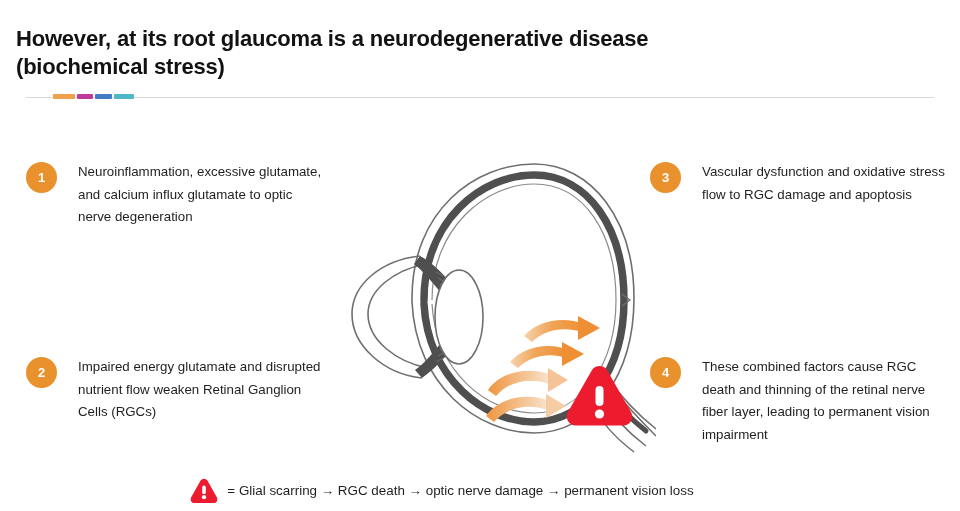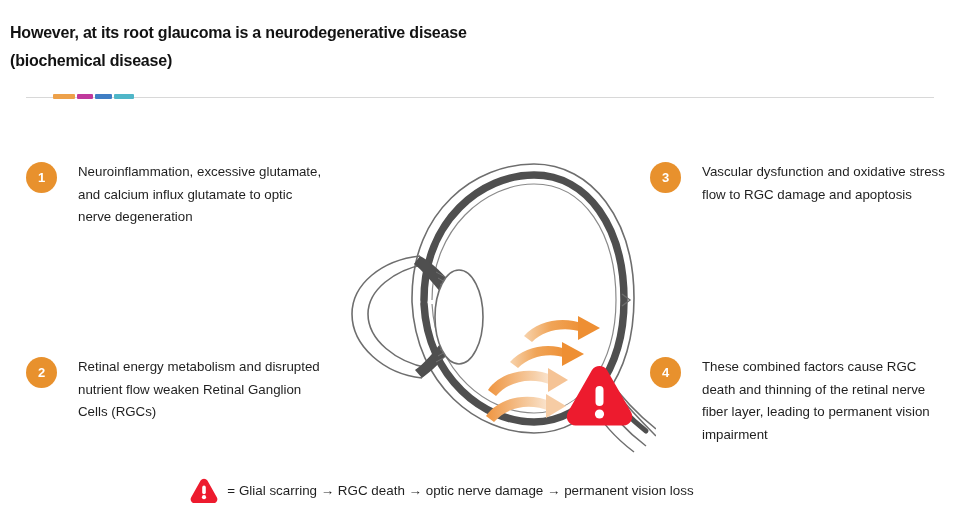--- a/index.html
+++ b/index.html
@@ -16,23 +16,23 @@
     position: relative;
   }
 
   
   .header {
     position: absolute;
     left: 0; top: 0;
     width: 960px;
   }
   .title {
-    margin: 2px;
+    margin: 8px;
     padding: 17px 40px 0 8px;
-    font-size: 16px;
+    font-size: 22px;
     line-height: 28px;
     font-weight: bold;
     letter-spacing: -0.2px;
     color: #121212;
   }
   .rule-wrap {
     position: absolute;
     left: 26px;
     top: 94px;
     width: 908px;
@@ -120,21 +120,21 @@
     white-space: nowrap;
   }
   .warn-sm { display: block; }
 </style>
 </head>
 <body>
 
 <div class="header">
   <h1 class="title">
     <span>However, at its root glaucoma is a neurodegenerative disease</span><br>
-    <span>(biochemical disease)</span>
+    <span>(biochemical stress)</span>
   </h1>
 </div>
 
 <div class="rule-wrap">
   <div class="rule-line" style="background: rgb(216, 216, 216);"></div>
   <div class="rule-seg" style="left:27px;  width:22px; background:#eda14a;"></div>
   <div class="rule-seg" style="left:51px;  width:16px; background:#c0399c;"></div>
   <div class="rule-seg" style="left:69px;  width:17px; background:#3f7ec4;"></div>
   <div class="rule-seg" style="left:88px;  width:20px; background:#4fb6c8;"></div>
 </div>
@@ -142,21 +142,21 @@
 <div class="col col-left" id="bullet-1">
   <div class="bullet">
     <span class="badge" style="background: rgb(232, 145, 45);">1</span>
     <span class="txt"><b>Neuroinflammation, excessive glutamate, and calcium influx</b><span> glutamate to optic nerve degeneration</span></span>
   </div>
 </div>
 
 <div class="col col-left" id="bullet-2">
   <div class="bullet">
     <span class="badge" style="background: rgb(232, 145, 45);">2</span>
-    <span class="txt"><b>Retinal energy metabolism and disrupted nutrient flow</b><span> weaken Retinal Ganglion Cells (RGCs)</span></span>
+    <span class="txt"><b>Impaired energy glutamate and disrupted nutrient flow</b><span> weaken Retinal Ganglion Cells (RGCs)</span></span>
   </div>
 </div>
 
 <div class="col col-right" id="bullet-3">
   <div class="bullet">
     <span class="badge" style="background: rgb(232, 145, 45);">3</span>
     <span class="txt"><b>Vascular dysfunction and oxidative stress</b><span> flow to RGC damage and apoptosis</span></span>
   </div>
 </div>
 

